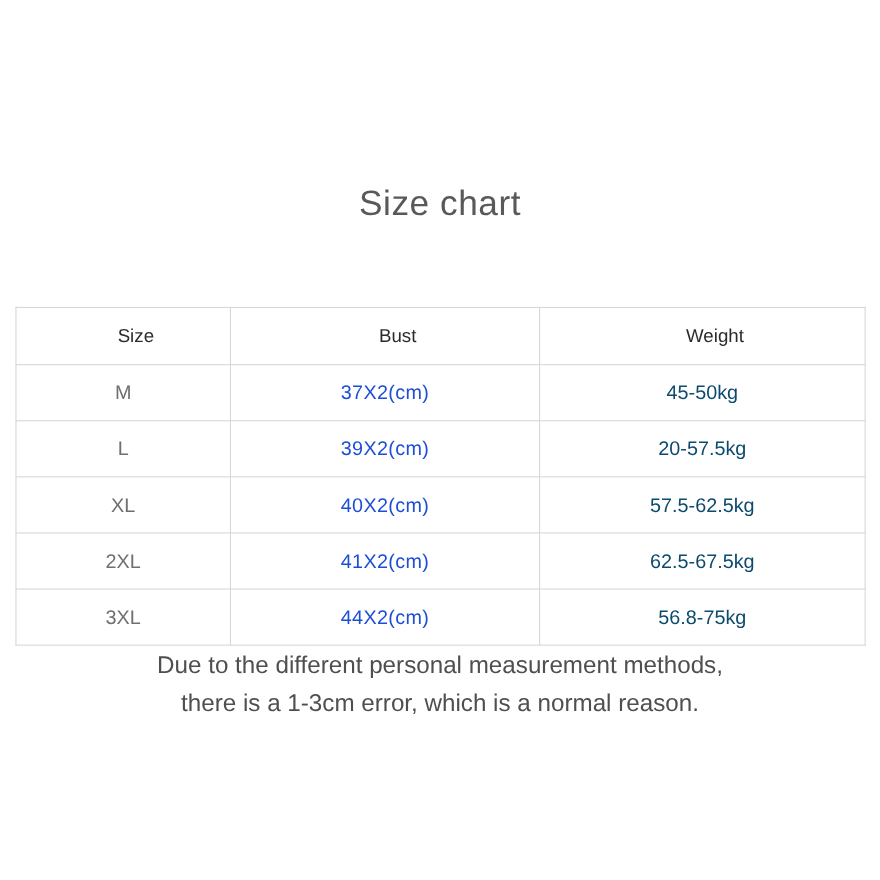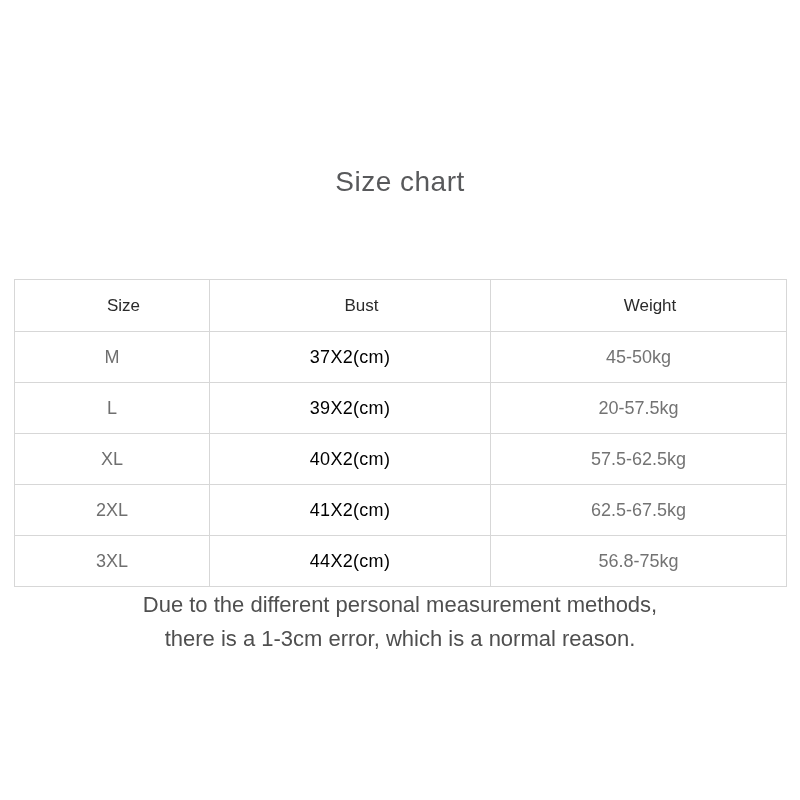--- a/index.html
+++ b/index.html
@@ -18,21 +18,21 @@
     width: 800px;
     height: 800px;
     box-sizing: border-box;
   }
   .title {
     position: absolute;
     top: 166px;
     left: 0;
     width: 800px;
     text-align: center;
-    font-size: 28px;
+    font-size: 32px;
     font-weight: 400;
     color: #58595b;
     letter-spacing: 0.5px;
   }
   .table-wrap {
     position: absolute;
     top: 279px;
     left: 14px;
     width: 772px;
   }
@@ -61,25 +61,25 @@
     height: 49px;
     padding-left: 24px;
   }
   table.size-chart tbody td {
     font-size: 18px;
   }
   table.size-chart tbody td.col-size {
     color: #6f6f6f;
   }
   table.size-chart tbody td.col-bust {
-    color: #000000;
+    color: #1d4ed8;
     letter-spacing: 0.3px;
   }
   table.size-chart tbody td.col-weight {
-    color: #737373;
+    color: #0c4a6e;
   }
   .note {
     position: absolute;
     top: 588px;
     left: 0;
     width: 800px;
     text-align: center;
     color: #4f4f4f;
     font-size: 22px;
     line-height: 34px;

